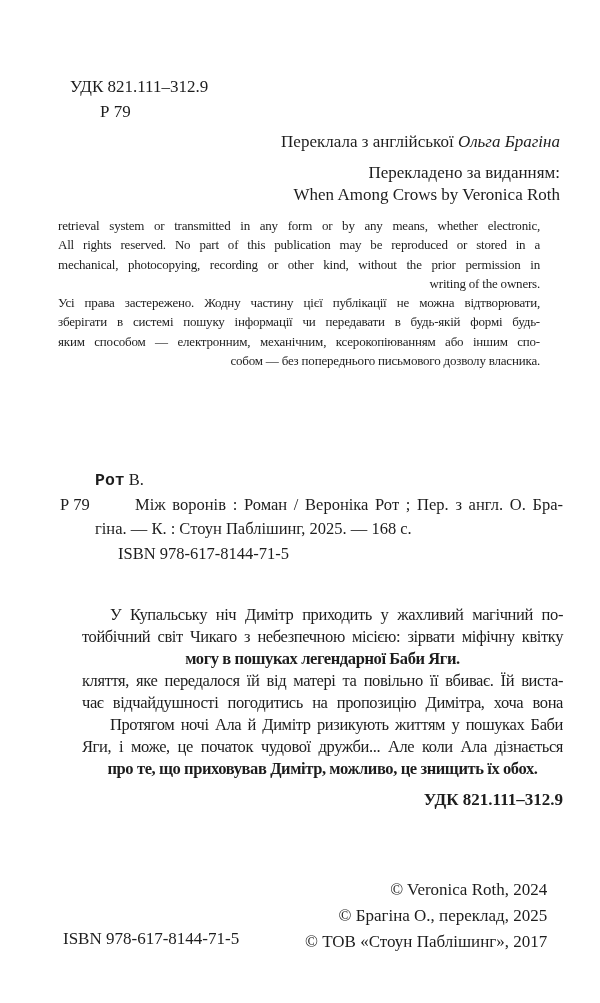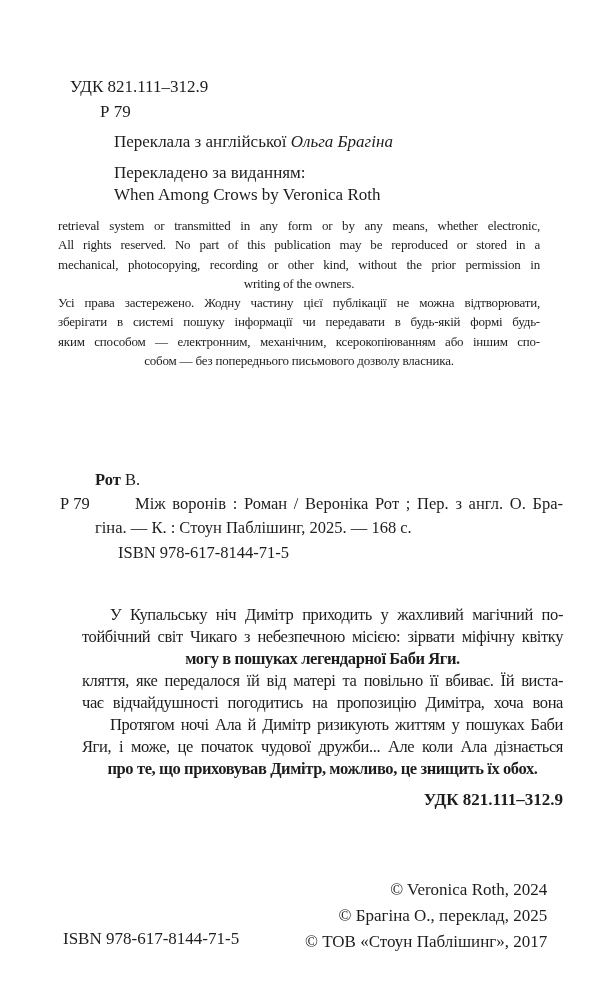--- a/index.html
+++ b/index.html
@@ -11,38 +11,38 @@
     color: #1d1d1d;
     overflow: hidden;
   }
   .abs { position: absolute; }
 
   
   #udc-top { left: 70px; top: 74px; font-size: 17px; line-height: 25px; }
   #udc-top .code-line { padding-left: 30px; }
 
   
-  #translator { left: 114px; right: 40px; top: 131px; text-align: left;
+  #translator { left: 114px; right: 40px; top: 131px; text-align: right;
                 font-size: 17px; line-height: 22px; }
   #translator .first { margin-bottom: 9px; }
   .it { font-style: italic; }
 
   
   #rights { left: 58px; top: 216px; width: 482px;
             font-size: 13px; line-height: 19.3px; letter-spacing: -0.2px; }
   .jline { text-align: justify; text-align-last: justify; }
-  .cline { text-align: center; }
+  .cline { text-align: right; }
 
   
   #catalog { left: 95px; top: 468px; width: 468px;
              font-size: 16.5px; line-height: 24px; }
   #catalog .entry-first { position: relative; text-indent: 40px; }
   #catalog .hang-code { position: absolute; left: -35px; top: 0; text-indent: 0; }
   #catalog .isbn { margin-left: 23px; margin-top: 1px; }
-  .b { font-weight: bold; }
+  .b { font-weight: bold; font-family: Liberation Mono, monospace; }
 
   
   #annotation { left: 82px; top: 568px; width: 481px;
                 font-size: 16.5px; line-height: 22px; letter-spacing: -0.4px; margin-top: 36px; }
   #annotation .indent { text-indent: 28px; }
   #annotation .lastline { text-align: center; font-weight: bold; }
   #udc-bottom { text-align: right; font-weight: bold; margin-top: 9px;
                 font-size: 17px; letter-spacing: 0; }
 
   

